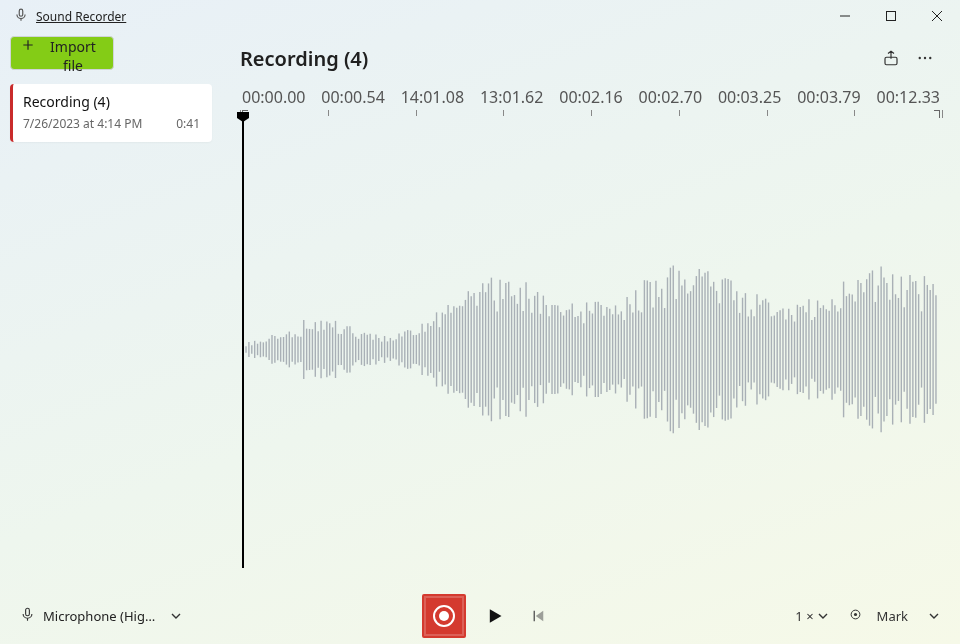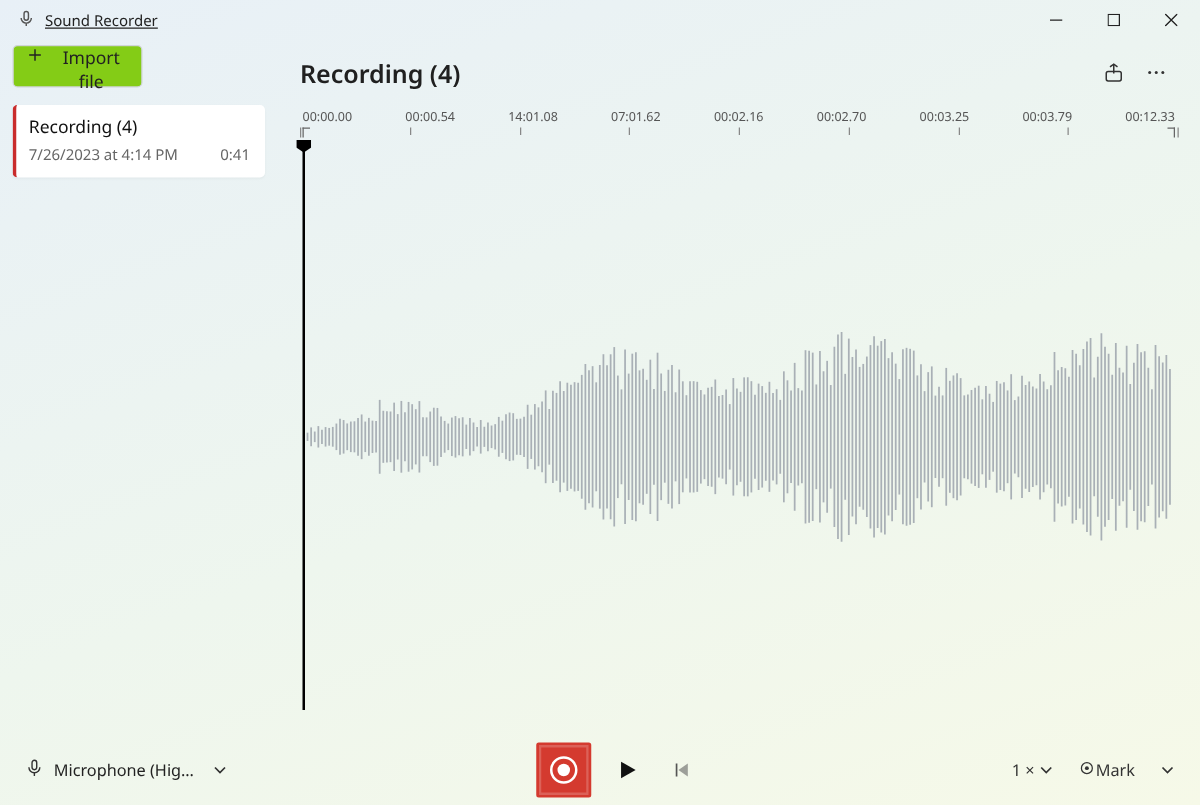--- a/index.html
+++ b/index.html
@@ -41,21 +41,21 @@
   .rec-item-top { font-size:14px; color:#111; }
   .rec-item-bottom { display:flex; justify-content:space-between; font-size:12px; color:#666;text-align:right; }
   
   .main { flex:1; display:flex; flex-direction:column; padding: 6px 18px 0 18px; min-width:0; }
   .main-header { display:flex; align-items:center; height:40px; }
   .main-title { font-size:20px; font-weight:600; color:#202020; }
   .main-header-spacer { flex:1; }
   .icon-btn { width:34px; height:34px; display:flex; align-items:center; justify-content:center; color:#333; border-radius:4px; }
   
   .ruler { position:relative; height:34px; margin-top:8px; }
-  .ruler-labels { display:flex; justify-content:space-between; font-size:10px; color:#555; padding:0 2px; }
+  .ruler-labels { display:flex; justify-content:space-between; font-size:16px; color:#555; padding:0 2px; }
   .ruler-ticks { position:relative; height:14px; margin-top:2px; }
   .ruler-tick { position:absolute; top:0; width:1px; height:6px; background:#888; }
   .ruler-tick.end { height:8px; }
   .ruler-bracket { position:absolute; top:0; width:6px; height:8px; border:1px solid #666; border-bottom:none; }
   .ruler-bracket.left { left:2px; border-right:none; }
   .ruler-bracket.right { right:2px; border-left:none; }
   
   .wave-area { position:relative; flex:1; min-height:0; }
   .playhead { position:absolute; left:2px; top:-6px; bottom:20px; width:2px; background:#000; }
   .playhead::before {
@@ -85,21 +85,21 @@
   .time-current { font-size:20px; color:#7a7a7a; letter-spacing:0.5px; }
   .time-sep { font-size:18px; color:#7a7a7a; }
   .time-total { font-size:18px; color:#2a2a2a; letter-spacing:0.5px; }
   .play-btn { width:36px; height:36px; display:flex; align-items:center; justify-content:center; }
   .play-btn svg { width:20px; height:20px; }
   .skip-btn, .speed-btn, .mark-btn, .mark-drop {
     display:flex; align-items:center; justify-content:center; color:#333;
   }
   .skip-btn { width:32px; height:32px; }
   .speed-btn { gap:4px; font-size:13px; padding:4px 6px; }
-  .mark-btn { gap:0; font-size:13px; padding:4px 8px; }
+  .mark-btn { gap:14px; font-size:13px; padding:4px 8px; }
   .mark-drop { width:24px; height:32px; }
   .chev { width:10px; height:10px; }
   .right-cluster { display:flex; align-items:center; gap:6px; margin-left:auto; }
 </style>
 </head>
 <body>
 
 <div class="titlebar">
   <div class="titlebar-left">
     <span>
@@ -168,21 +168,21 @@
             <circle cx="19" cy="12" r="1.6"></circle>
         </svg>
       </div>
     </div>
 
     <div class="ruler">
       <div class="ruler-labels" id="ruler-labels">
           <span>00:00.00</span>
           <span>00:00.54</span>
           <span>14:01.08</span>
-          <span>07:01.62</span>
+          <span>13:01.62</span>
           <span>00:02.16</span>
           <span>00:02.70</span>
           <span>00:03.25</span>
           <span>00:03.79</span>
           <span>00:12.33</span>
         </div>
       <div class="ruler-ticks" id="ruler-ticks">
         <div class="ruler-bracket left"></div>
         <div class="ruler-bracket right"></div>
       <div class="ruler-tick end" style="left: 0%;"></div>

